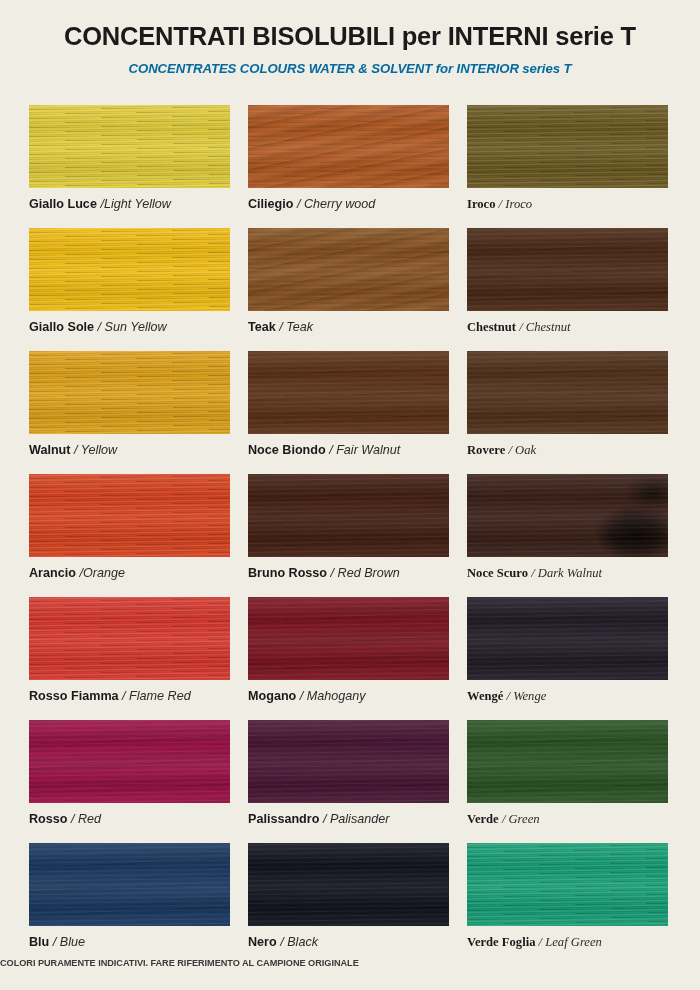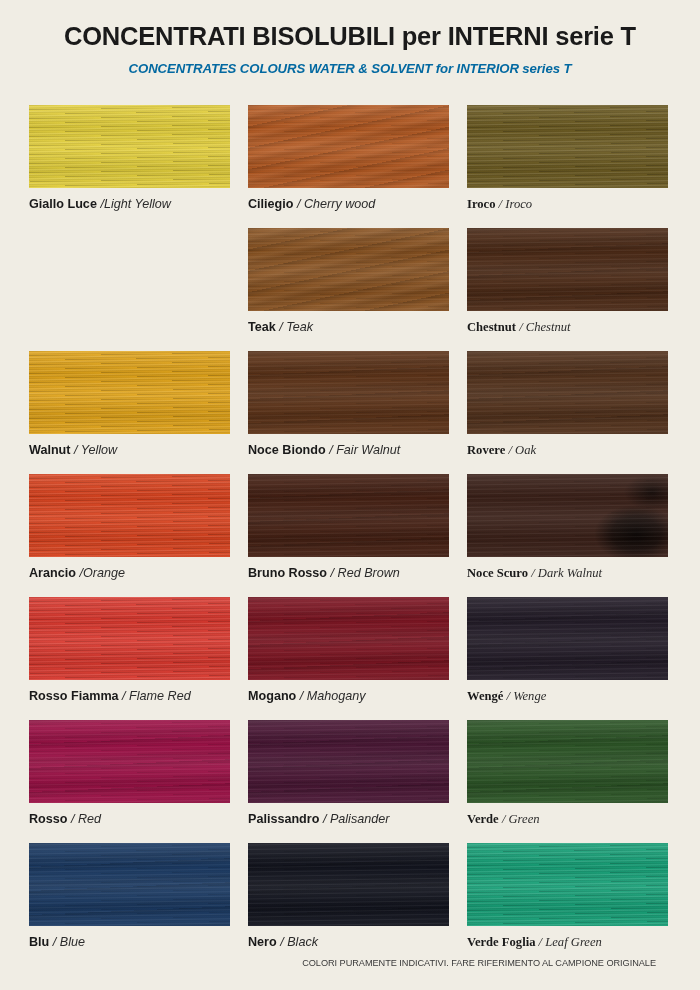--- a/index.html
+++ b/index.html
@@ -146,24 +146,25 @@
     font-style: italic;
     color: #2B2B2B;
   }
 
   
   .footer {
     position: absolute;
     top: 958px;
     left: 0;
     width: 656px;
-    text-align: right;
+    text-align: left;
     font-size: 9.2px;
     color: #3A3A3A;
     letter-spacing: -0.05px;
+    font-weight: bold;
   }
 </style>
 </head>
 <body>
 
 <div class="page">
 
   <div class="header">
     <div class="title-it">CONCENTRATI BISOLUBILI per INTERNI serie T</div>
     <div class="title-en">CONCENTRATES COLOURS WATER &amp; SOLVENT for INTERIOR series T</div>
@@ -190,20 +191,28 @@
         <div class="cell c2">
           <div class="swatch" style="background: rgb(107, 90, 33);">
             <div class="grain fine"></div>
             <div class="grain fine"></div>
             <div class="grain sheen"></div>
           </div>
           <div class="label"><span class="it">Iroco</span> <span class="en">/ Iroco</span></div>
         </div>
       </div>
       <div class="row">
+        <div class="cell c0">
+          <div class="swatch" style="background: rgb(242, 190, 18);">
+            <div class="grain fine"></div>
+            <div class="grain fine"></div>
+            <div class="grain sheen"></div>
+          </div>
+          <div class="label"><span class="it">Giallo Sole</span> <span class="en">/ Sun Yellow</span></div>
+        </div>
         <div class="cell c1">
           <div class="swatch" style="background: rgb(138, 83, 33);">
             <div class="grain diag"></div>
             <div class="grain fine"></div>
             <div class="grain sheen"></div>
           </div>
           <div class="label"><span class="it">Teak</span> <span class="en">/ Teak</span></div>
         </div>
         <div class="cell c2">
           <div class="swatch" style="background: rgb(76, 42, 22);">

